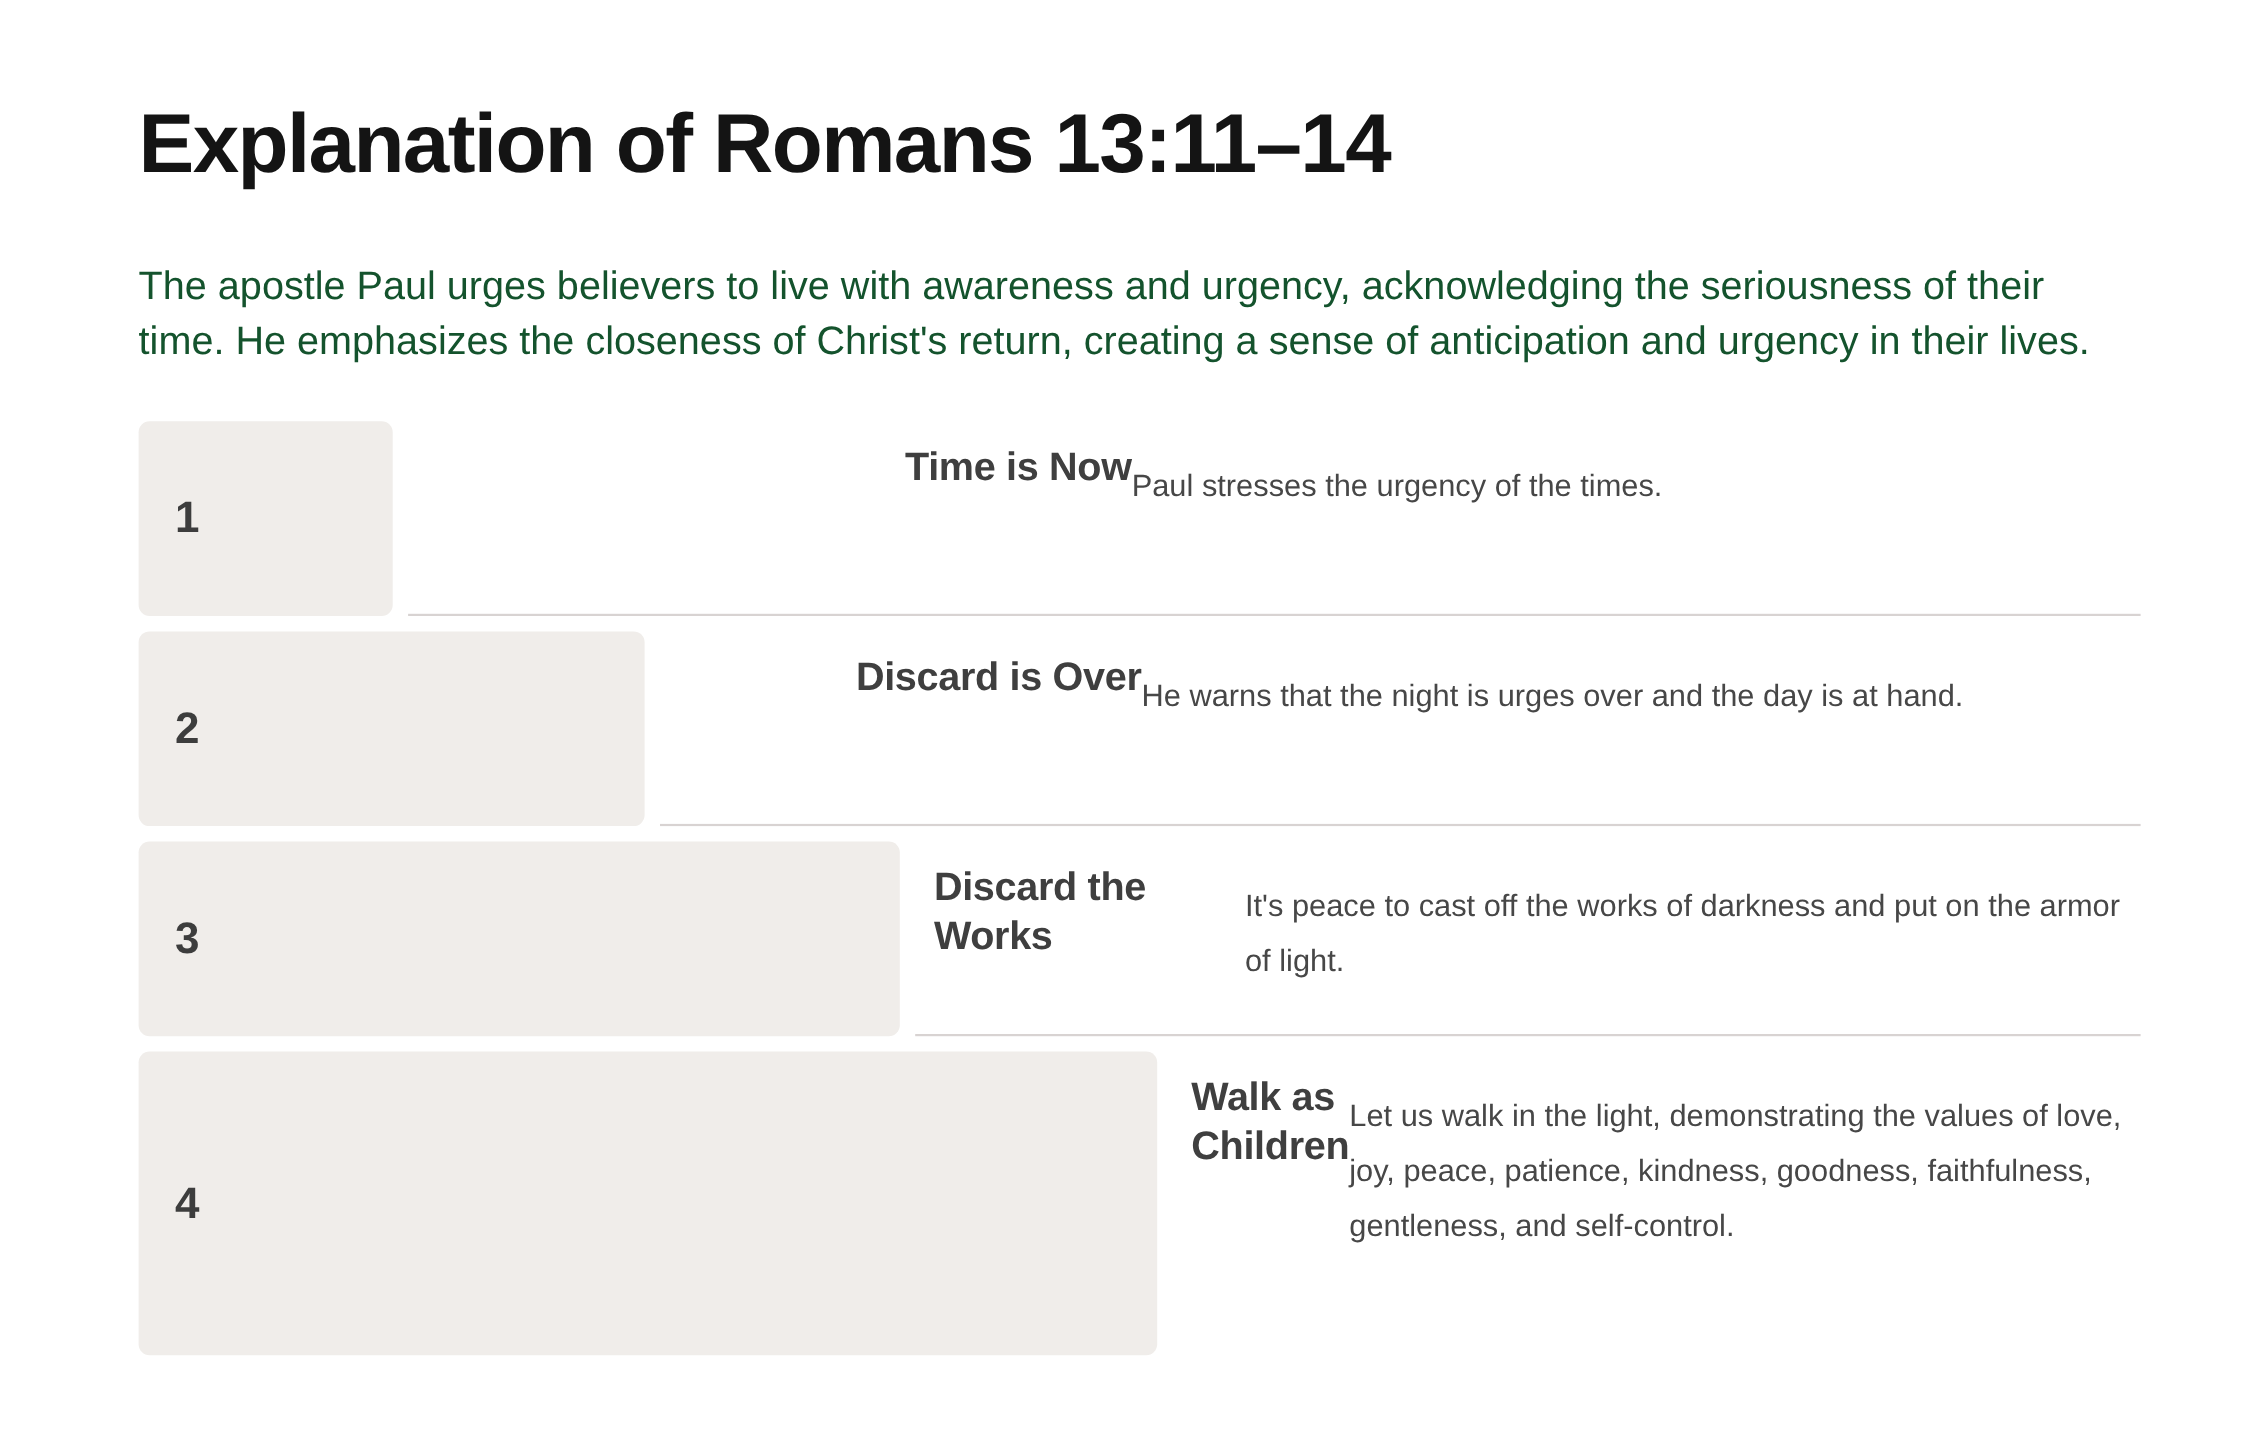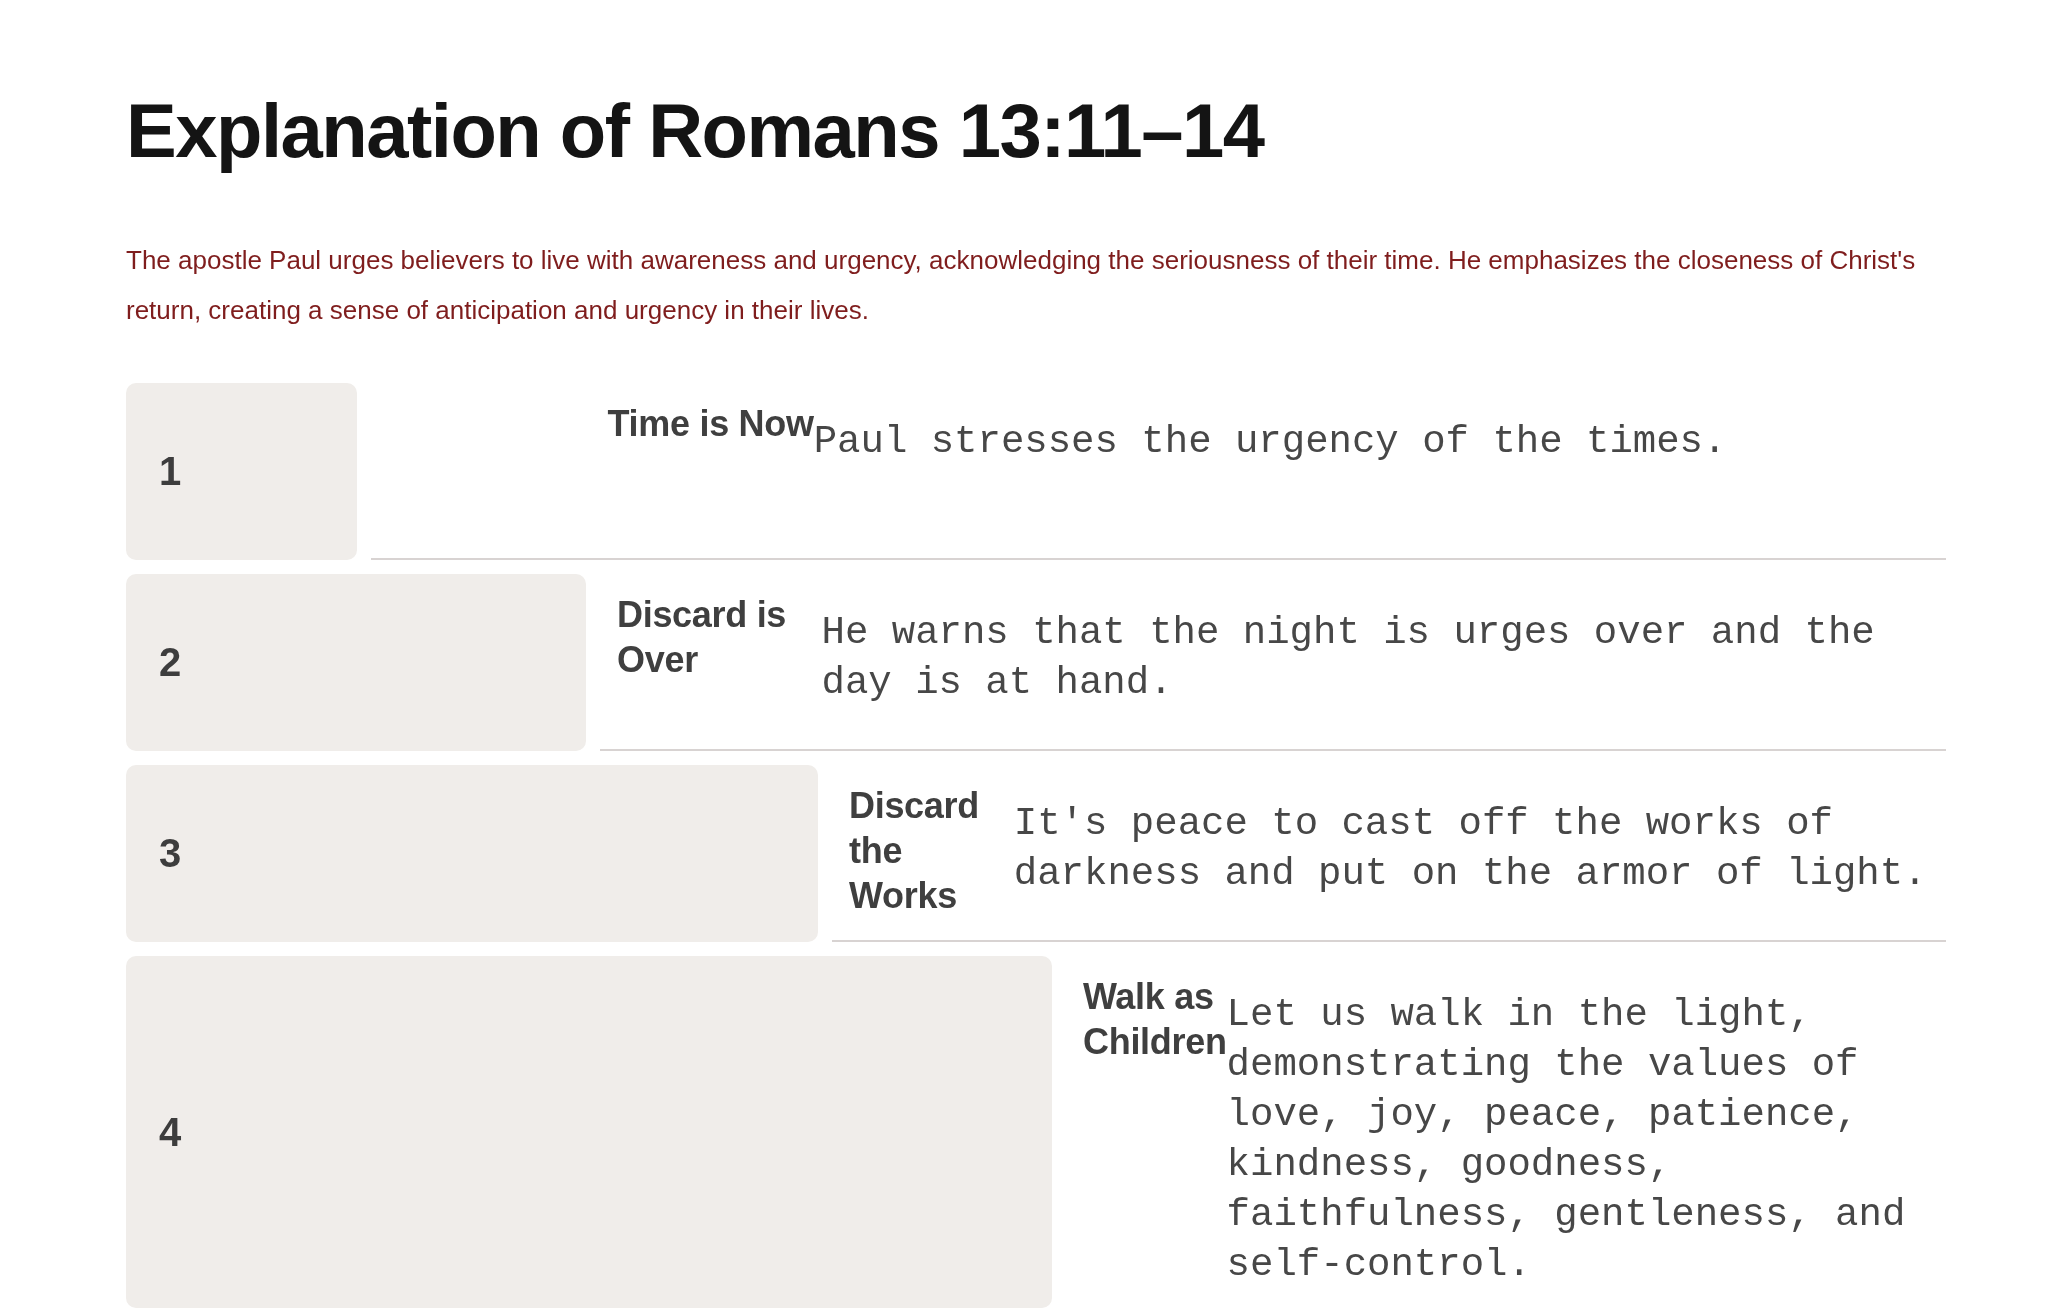--- a/index.html
+++ b/index.html
@@ -22,23 +22,23 @@
   .page-title {
     font-size: 76px;
     font-weight: 700;
     letter-spacing: -1.5px;
     color: #141414;
     line-height: 1.12;
   }
 
   .intro {
     margin-top: 62px;
-    font-size: 26px;
+    font-size: 36px;
     line-height: 50px;
-    color: #7f1d1d;
+    color: #14532d;
     max-width: 1820px;
   }
 
   .steps {
     list-style: none;
     margin-top: 48px;
   }
 
   .step-row {
     display: flex;
@@ -82,24 +82,23 @@
   .step-title {
     font-size: 36px;
     font-weight: 700;
     letter-spacing: -0.3px;
     color: #3f3f3f;
     line-height: 1.25;
   }
 
   .step-desc {
     margin-top: 16px;
-    font-size: 39px;
+    font-size: 28px;
     line-height: 50px;
     color: #474747;
-    font-family: Liberation Mono, monospace;
   }
 </style>
 </head>
 <body>
 
 <main class="page">
 
   <h1 class="page-title">Explanation of Romans 13:11–14</h1>
 
   <p class="intro">The apostle Paul urges believers to live with awareness and urgency, acknowledging the seriousness of their time. He emphasizes the closeness of Christ's return, creating a sense of anticipation and urgency in their lives.</p>

